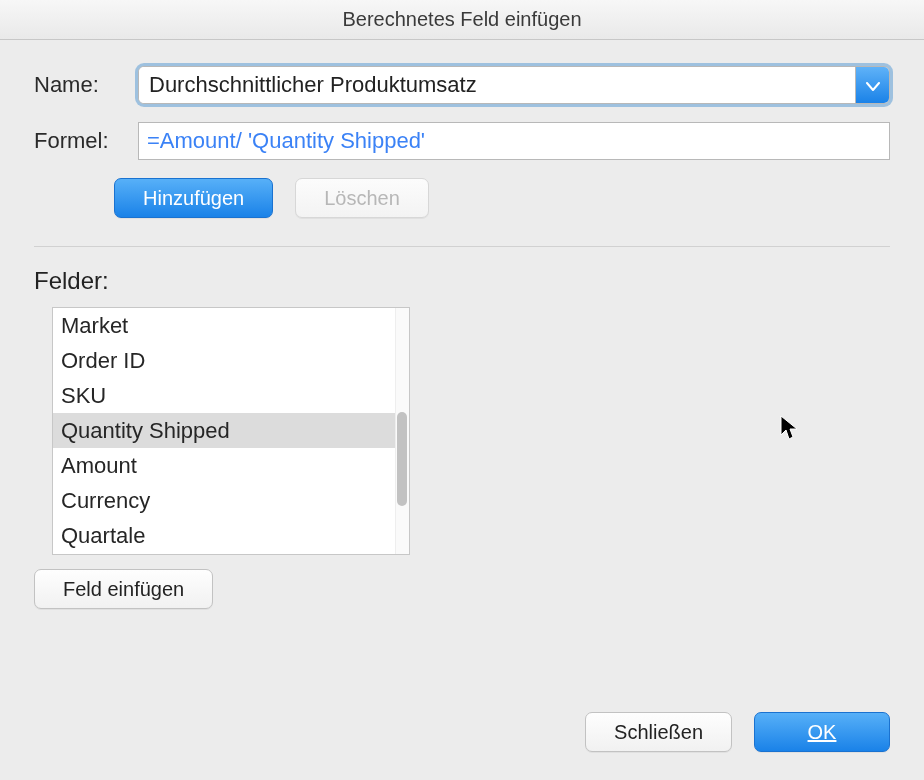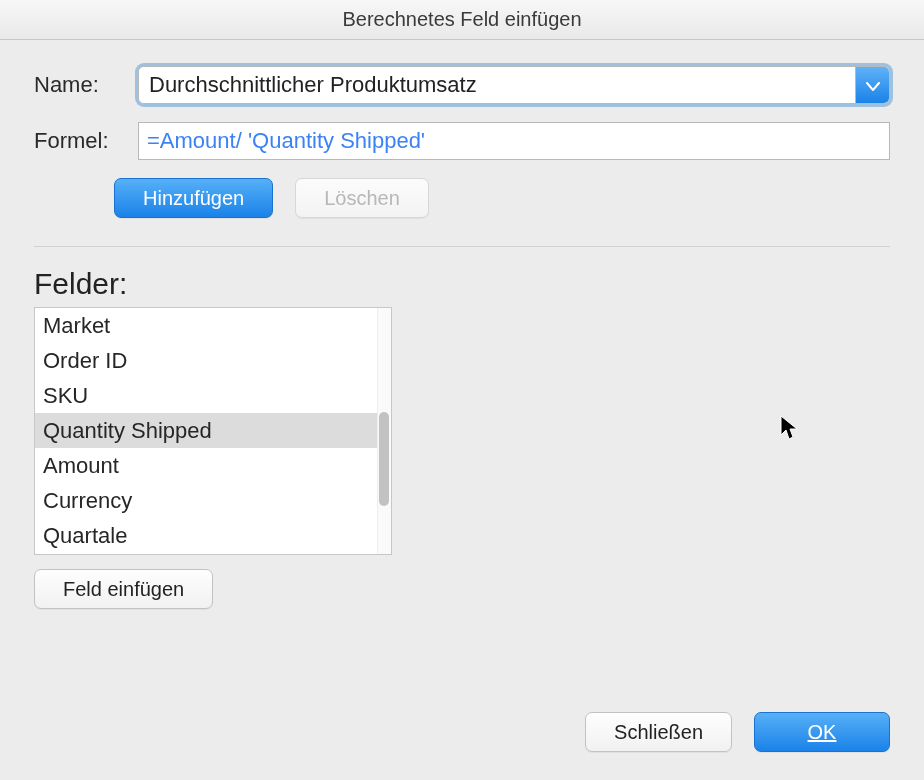--- a/index.html
+++ b/index.html
@@ -122,30 +122,31 @@
     color: #b7b7b7;
     background: linear-gradient(#fcfcfc, #f3f3f3);
     border: 1px solid #d7d7d7;
   }
   .divider {
     border: none;
     border-top: 1px solid #d1d1d1;
     margin: 28px 0 20px 0;
   }
   .fields-label {
-    font-size: 30px;
-    margin-bottom: 6px;
+    font-size: 24px;
+    margin-bottom: 12px;
   }
   .listbox {
     width: 358px;
     height: 248px;
     background: #fff;
     border: 1px solid #c7c7c7;
     overflow-y: hidden;
     position: relative;
+    margin-left: 18px;
   }
   .list-items {
     width: calc(100% - 14px);
   }
   .list-item {
     height: 35px;
     padding: 0 8px;
     font-size: 22px;
     display: flex;
     align-items: center;

